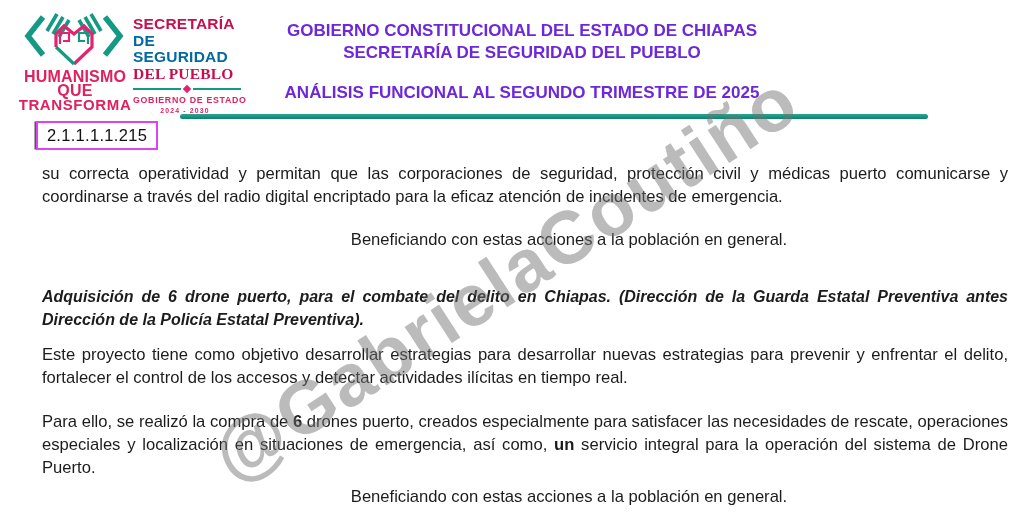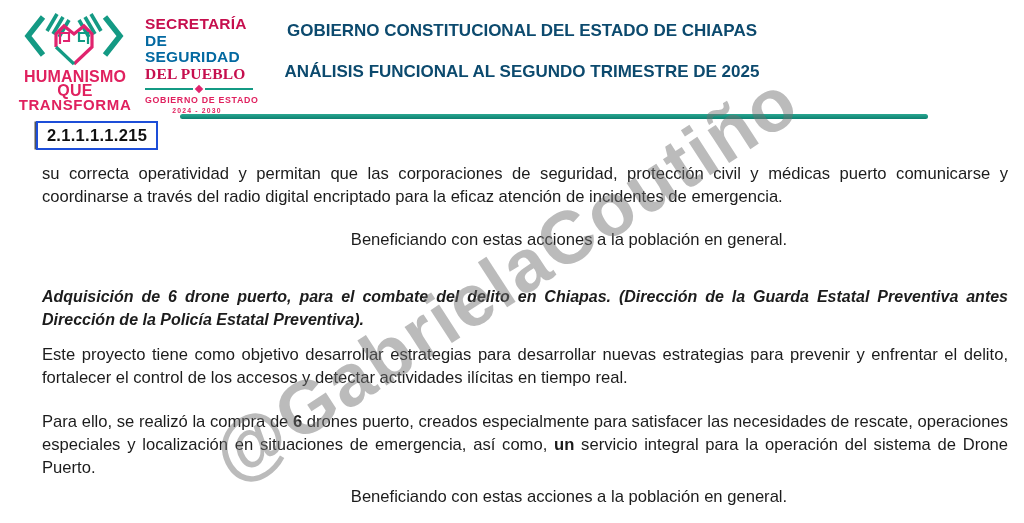--- a/index.html
+++ b/index.html
@@ -12,43 +12,43 @@
     color:#1c1c1c;
   }
   
   .logo-mark{position:absolute;left:22px;top:7px;width:104px;height:64px;}
   .logo-brand{
     position:absolute;left:10px;top:70px;width:130px;
     text-align:center;font-weight:bold;line-height:14px;
   }
   .logo-brand .l1{font-size:16px;letter-spacing:0.2px;}
   .logo-brand .l2{font-size:15px;letter-spacing:0.6px;}
-  .org-block{position:absolute;left:145px;top:16px;width:120px;}
+  .org-block{position:absolute;left:133px;top:16px;width:120px;}
   .org-line{font-weight:bold;font-size:15.5px;line-height:16.5px;letter-spacing:0.2px;}
   .org-divider{display:flex;align-items:center;margin-top:4px;width:108px;}
   .org-divider .bar{flex:1;height:2px;}
   .org-divider .diamond{width:6px;height:6px;margin:0 3px;transform:rotate(45deg);}
   .org-gov{font-weight:bold;font-size:8.8px;letter-spacing:0.7px;margin-top:3px;}
   .org-term{font-size:6.8px;letter-spacing:1.2px;margin-top:2px;text-align:center;width:104px;font-weight:bold;}
   
   .header-block{
     position:absolute;left:248px;top:20px;width:548px;
-    text-align:center;font-weight:bold;font-size:17px;line-height:21.5px;color:#0c4a6e;
+    text-align:center;font-weight:bold;font-size:17px;line-height:21.5px;color:#6d28d9;
   }
   .header-line3{margin-top:19px;}
   .teal-rule{
     position:absolute;left:180px;top:114px;width:748px;height:5px;
     border-radius:3px;
     background:linear-gradient(#2aa892,#0d8070);
   }
   .code-box{
     position:absolute;left:36px;top:121px;width:118px;height:25px;
-    border:2px solid #1d4ed8;
+    border:2px solid #d946ef;
     display:flex;align-items:center;justify-content:center;
-    font-weight:bold;font-size:16.5px;letter-spacing:0.3px;color:#111;
+    font-weight:normal;font-size:16.5px;letter-spacing:0.3px;color:#111;
     box-shadow:-2px 0 0 -0.5px #555;
   }
   
   .para{
     position:absolute;left:42px;width:966px;
     font-size:16.6px;line-height:23px;text-align:justify;color:#1c1c1c;
   }
   .para.single{text-align:center;margin-left:44px;}
   .heading{font-weight:bold;font-style:italic;font-size:16px;}
   .p1{top:162px;}
@@ -105,20 +105,21 @@
       <span class="bar" style="background:#149a84;"></span>
       <span class="diamond" style="background:#e0246e;"></span>
       <span class="bar" style="background:#149a84;"></span>
     </div>
     <div class="org-gov" style="color:#e0215f;">GOBIERNO DE ESTADO</div>
     <div class="org-term" style="color:#e0215f;">2024 - 2030</div>
   </div>
 
   <div class="header-block">
     <div>GOBIERNO CONSTITUCIONAL DEL ESTADO DE CHIAPAS</div>
+    <div>SECRETARÍA DE SEGURIDAD DEL PUEBLO</div>
     <div class="header-line3">ANÁLISIS FUNCIONAL AL SEGUNDO TRIMESTRE DE 2025</div>
   </div>
 
   <div class="teal-rule"></div>
 
   <div class="code-box">
     <span>2.1.1.1.1.215</span>
   </div>
 
   <div class="para p1">su correcta operatividad y permitan que las corporaciones de seguridad, protección civil y médicas puerto comunicarse y coordinarse a través del radio digital encriptado para la eficaz atención de incidentes de emergencia.</div>

